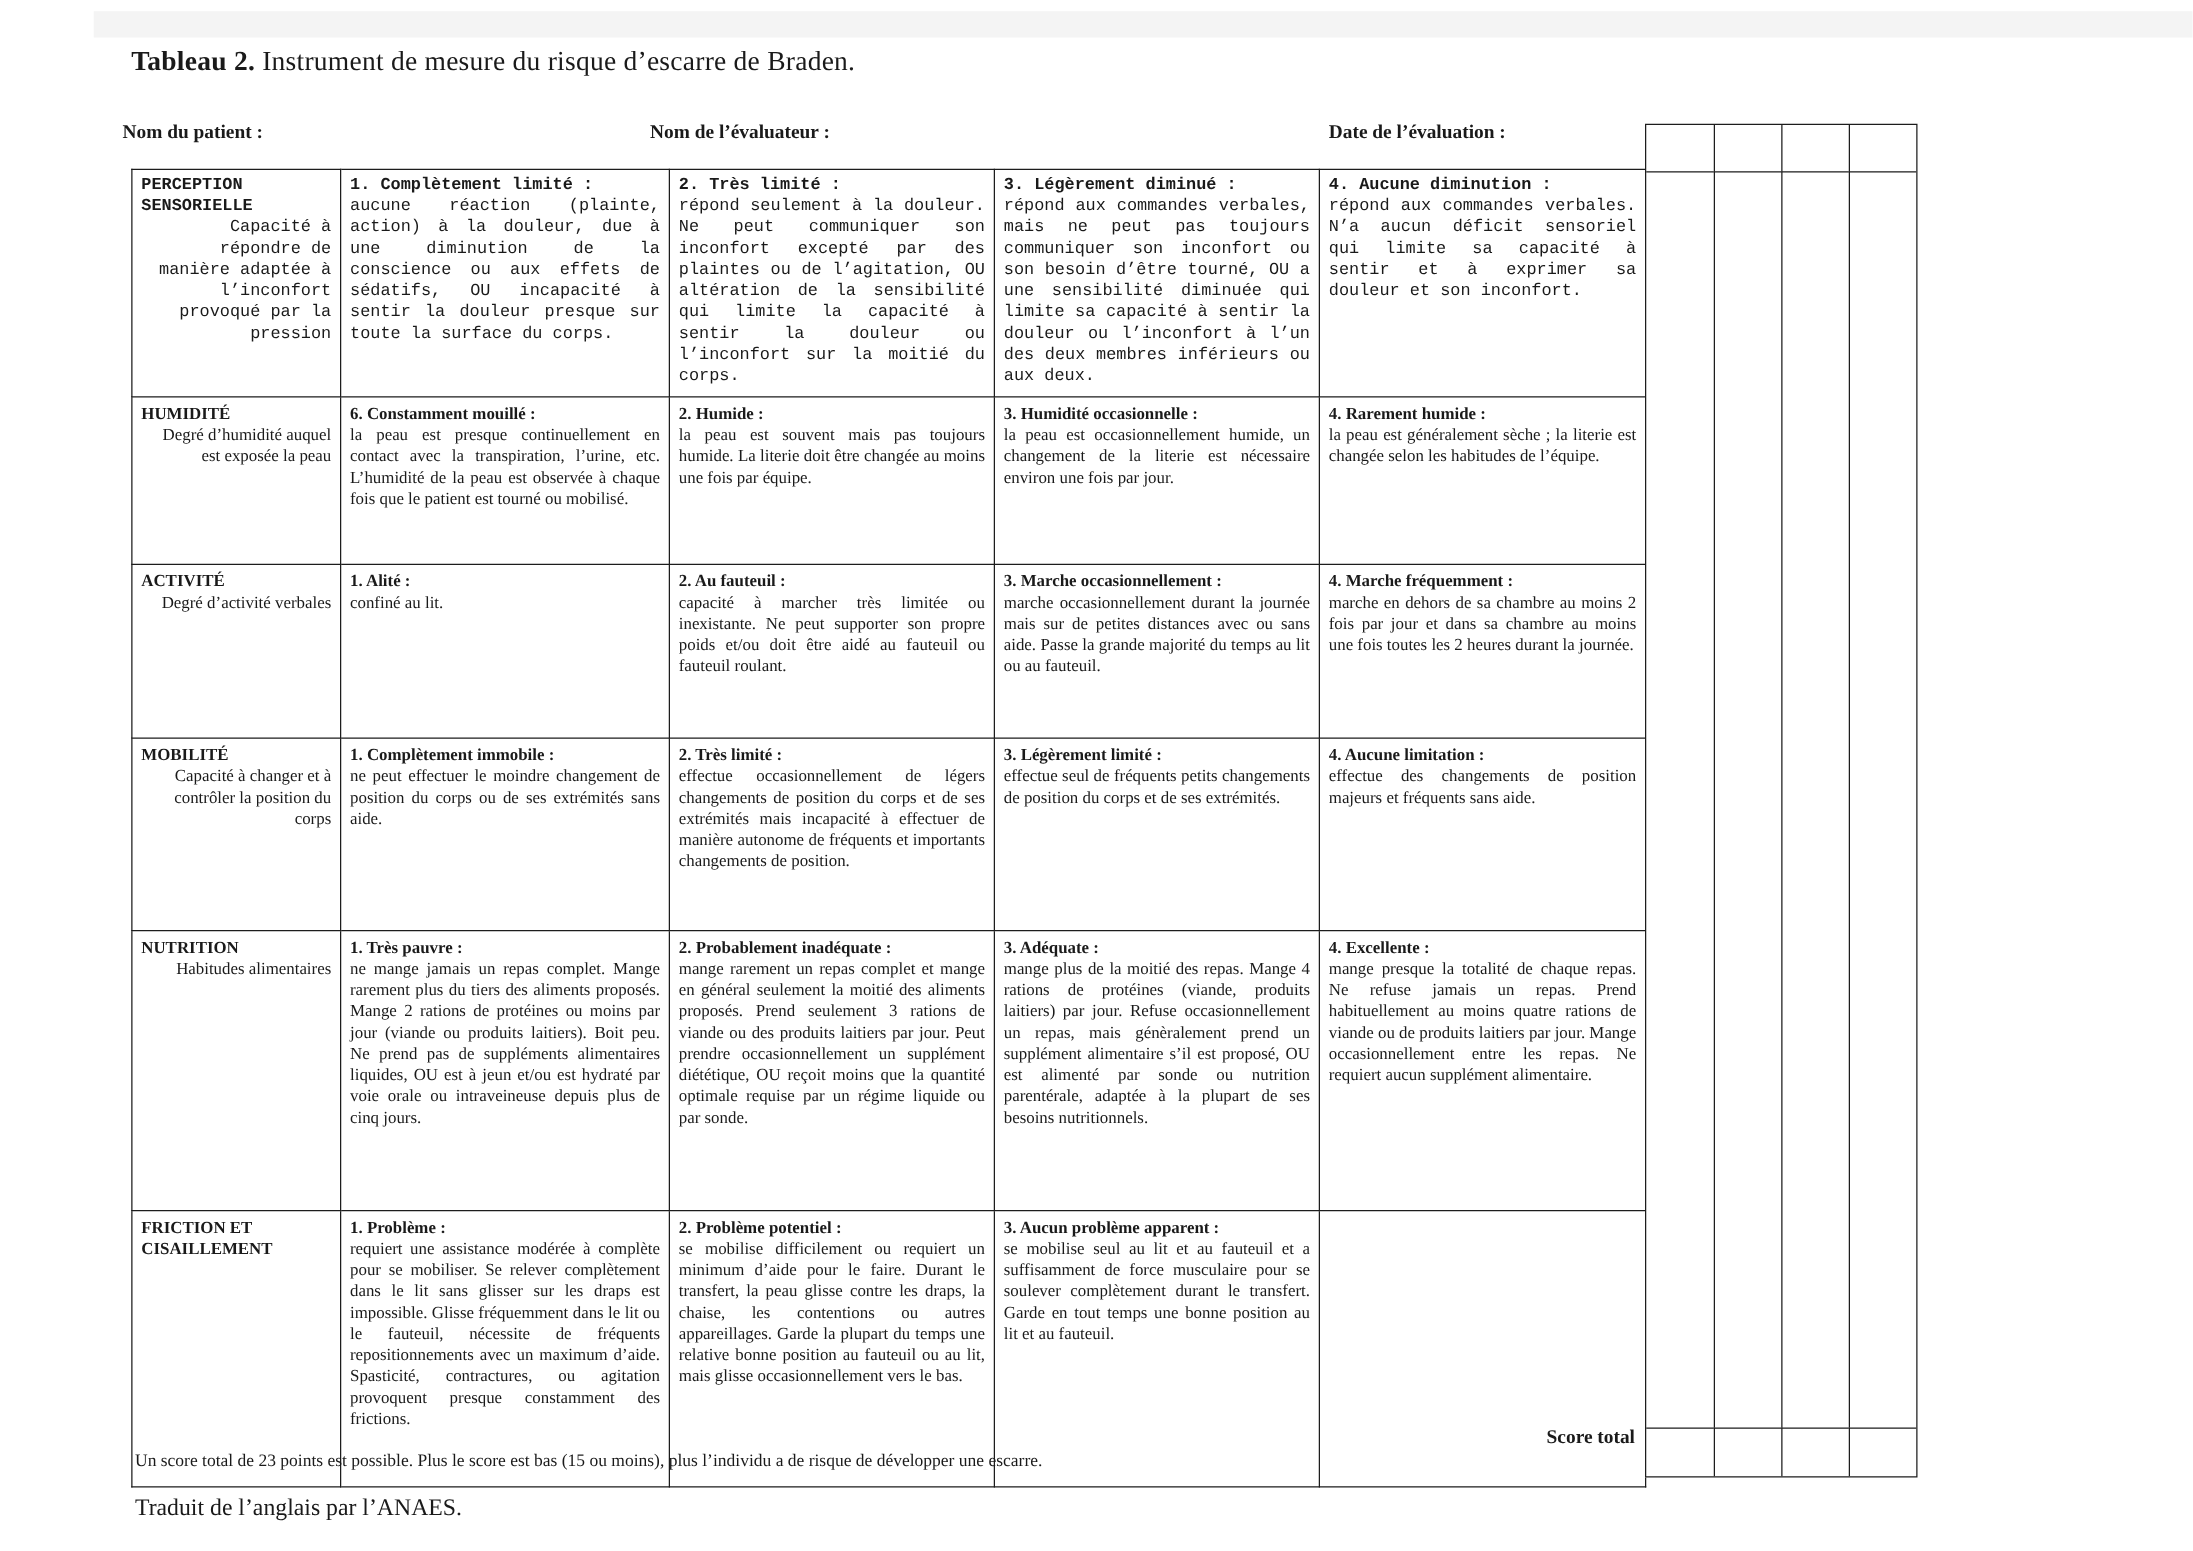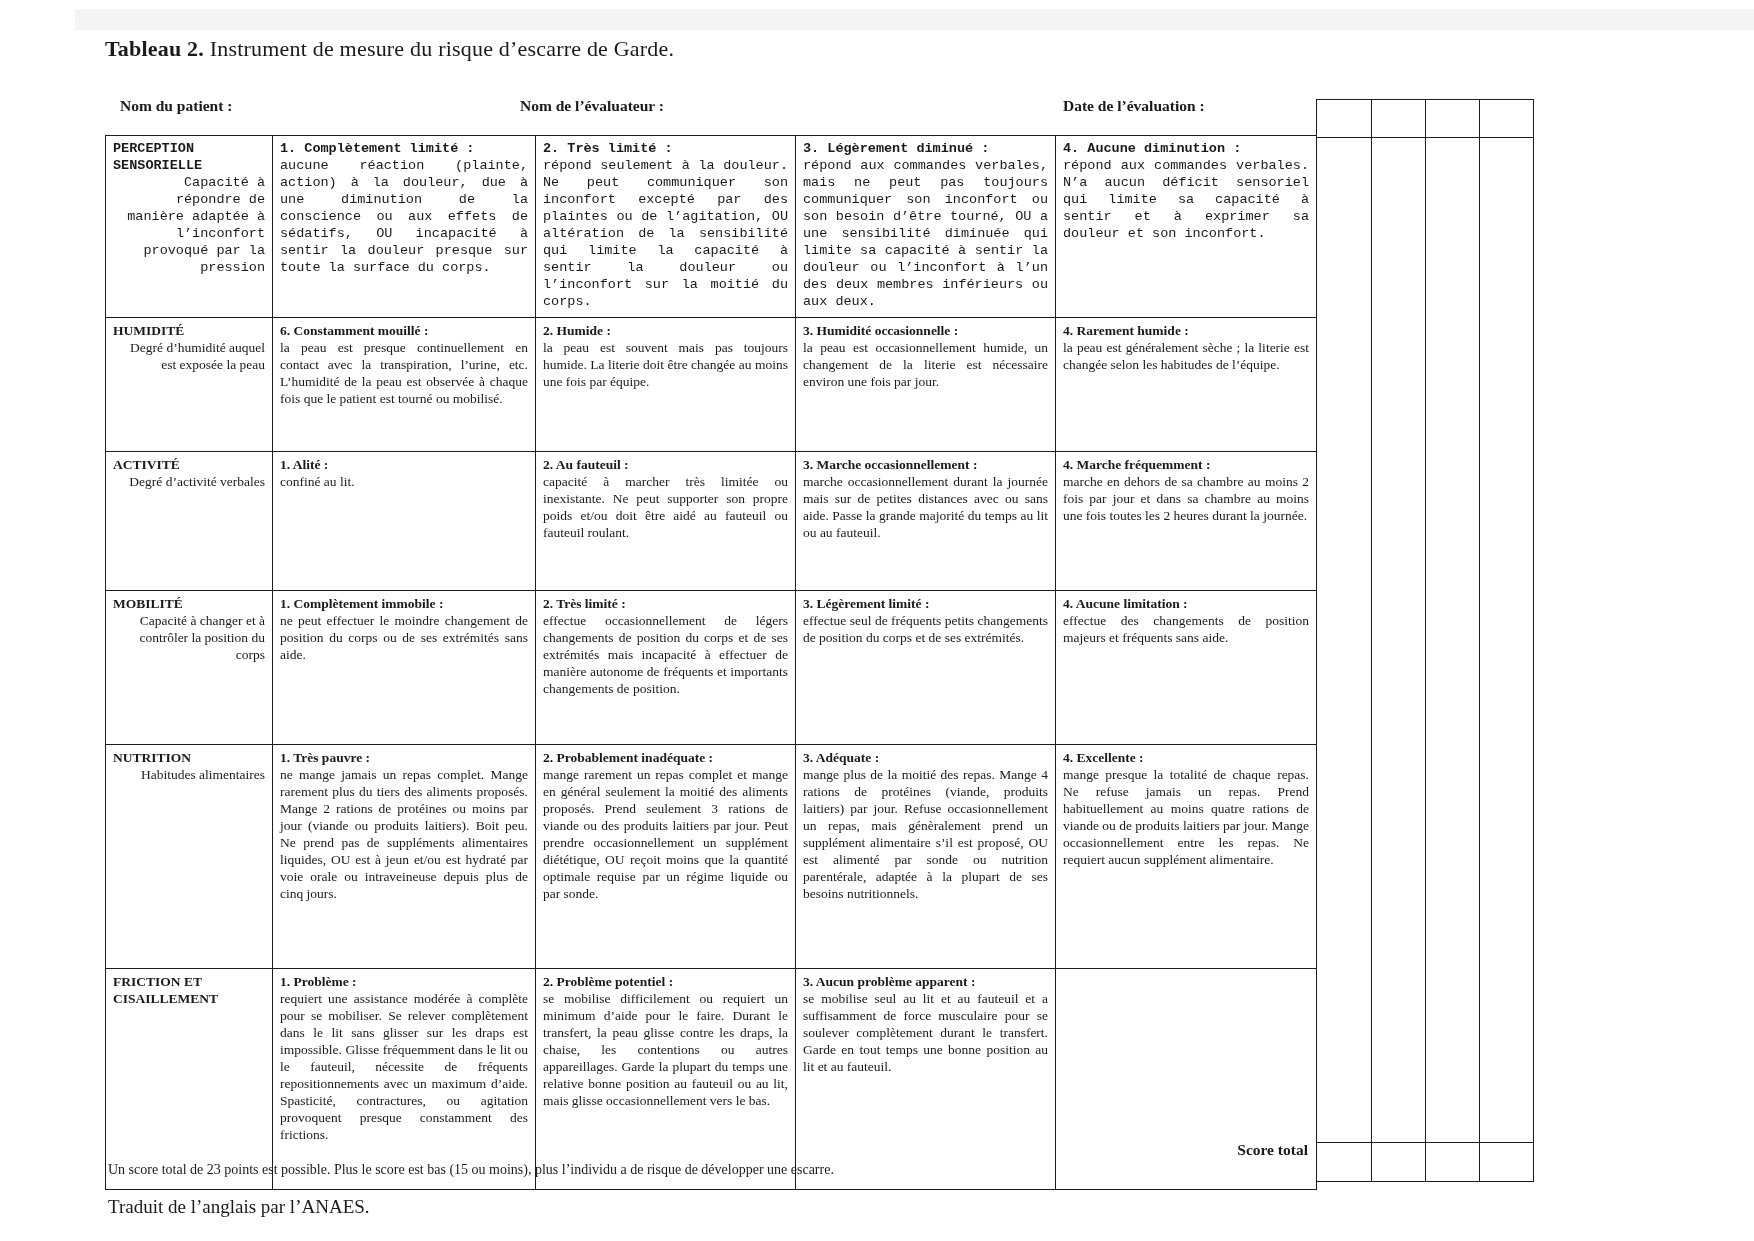--- a/index.html
+++ b/index.html
@@ -17,21 +17,21 @@
   }
   .doc-title {
     position: absolute; left: 105px; top: 36px;
     font-size: 22px; letter-spacing: 0.2px; white-space: nowrap;
   }
   .doc-title .bold { font-weight: bold; }
   .field-label {
     position: absolute; top: 97px;
     font-size: 15.5px; font-weight: bold; white-space: nowrap;
   }
-  #fld-patient { left: 120px; }
+  #fld-patient { left: 98px; }
   #fld-evaluator { left: 520px; }
   #fld-date { left: 1063px; }
 
   table.braden {
     position: absolute; left: 105px; top: 135px;
     width: 1211px; border-collapse: collapse; table-layout: fixed;
   }
   table.braden td {
     border: 1.6px solid #1c1c1c;
     vertical-align: top;
@@ -73,21 +73,21 @@
   .footnote-2 {
     position: absolute; left: 108px; top: 1196px;
     font-size: 19px; white-space: nowrap;
   }
 </style>
 </head>
 <body>
 
 <div class="top-band"></div>
 
-<div class="doc-title"><span class="bold">Tableau 2.</span> <span>Instrument de mesure du risque d’escarre de Garde.</span></div>
+<div class="doc-title"><span class="bold">Tableau 2.</span> <span>Instrument de mesure du risque d’escarre de Braden.</span></div>
 
 <div class="field-label" id="fld-patient">Nom du patient :</div>
 <div class="field-label" id="fld-evaluator">Nom de l’évaluateur :</div>
 <div class="field-label" id="fld-date">Date de l’évaluation :</div>
 
 <table class="braden">
   <colgroup>
     <col style="width:167px">
       <col style="width:263px">
       <col style="width:260px">

